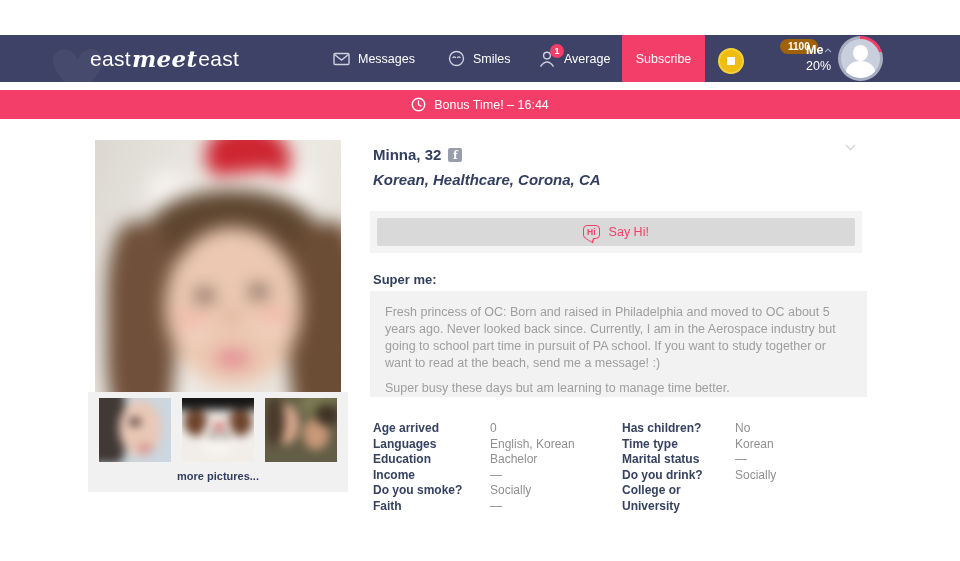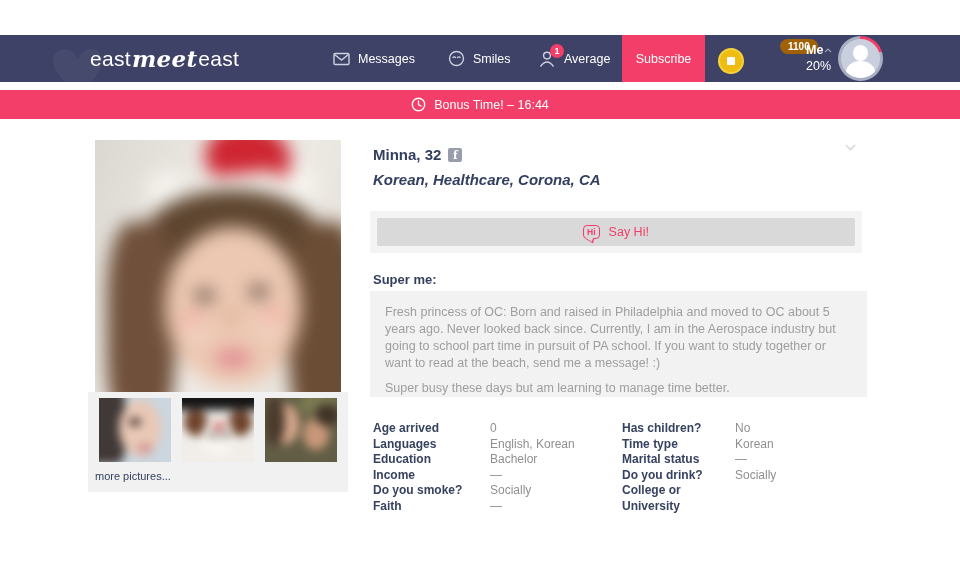--- a/index.html
+++ b/index.html
@@ -33,21 +33,21 @@
 
   
   .photo-card { position:absolute; left:88px; top:140px; width:260px; }
   .main-photo { position:relative; width:246px; height:252px; margin:0 auto; overflow:hidden; background:#eae7e1; cursor:pointer; }
   .blurwrap { position:absolute; inset:-18px; filter:blur(9px); }
   .b { position:absolute; border-radius:50%; }
   .photo-lower { width:260px; background:#f1f1f1; padding:6px 7px 2px; margin-top:0; }
   .thumbs { display:flex; gap:11px; justify-content:center; }
   .thumb { position:relative; width:72px; height:64px; overflow:hidden; background:#ddd; cursor:pointer; }
   .tblur { position:absolute; inset:-10px; filter:blur(5px); }
-  .more { font-size:11px; font-weight:normal; color:#323e5e; padding:8px 0 8px; cursor:pointer; }
+  .more { text-align:center; font-size:11px; font-weight:bold; color:#323e5e; padding:8px 0 8px; cursor:pointer; }
 
   
   .content { position:absolute; left:370px; top:140px; width:497px; }
   .chev-down { position:absolute; left:475px; top:4px; cursor:pointer; }
   .name-row { position:absolute; left:3px; top:6px; display:flex; align-items:center; gap:7px; color:#333f5e; font-size:15px; font-weight:bold; }
   .fb { width:14px; height:14px; border-radius:2px; background:#979daa; color:#fff; font-size:11px; font-weight:bold; display:flex; align-items:flex-end; justify-content:center; font-family:"DejaVu Serif", serif; line-height:13px; }
   .subtitle { position:absolute; left:3px; top:31px; color:#333f5e; font-size:15px; font-weight:bold;font-style:italic; }
   .actions { position:absolute; left:0; top:71px; width:492px; height:42px; background:#f4f4f4; display:flex; gap:25px; padding:7px; }
   .action-btn { flex:1; background:#d9d9d9; border-radius:2px; display:flex; align-items:center; justify-content:center; gap:9px; color:#f23e68; font-size:12.5px; cursor:pointer; }
   .hi-bubble { position:relative; border:1.4px solid #f23e68; border-radius:4px; font-size:8.5px; font-weight:bold; padding:1px 3px; line-height:10px; }

